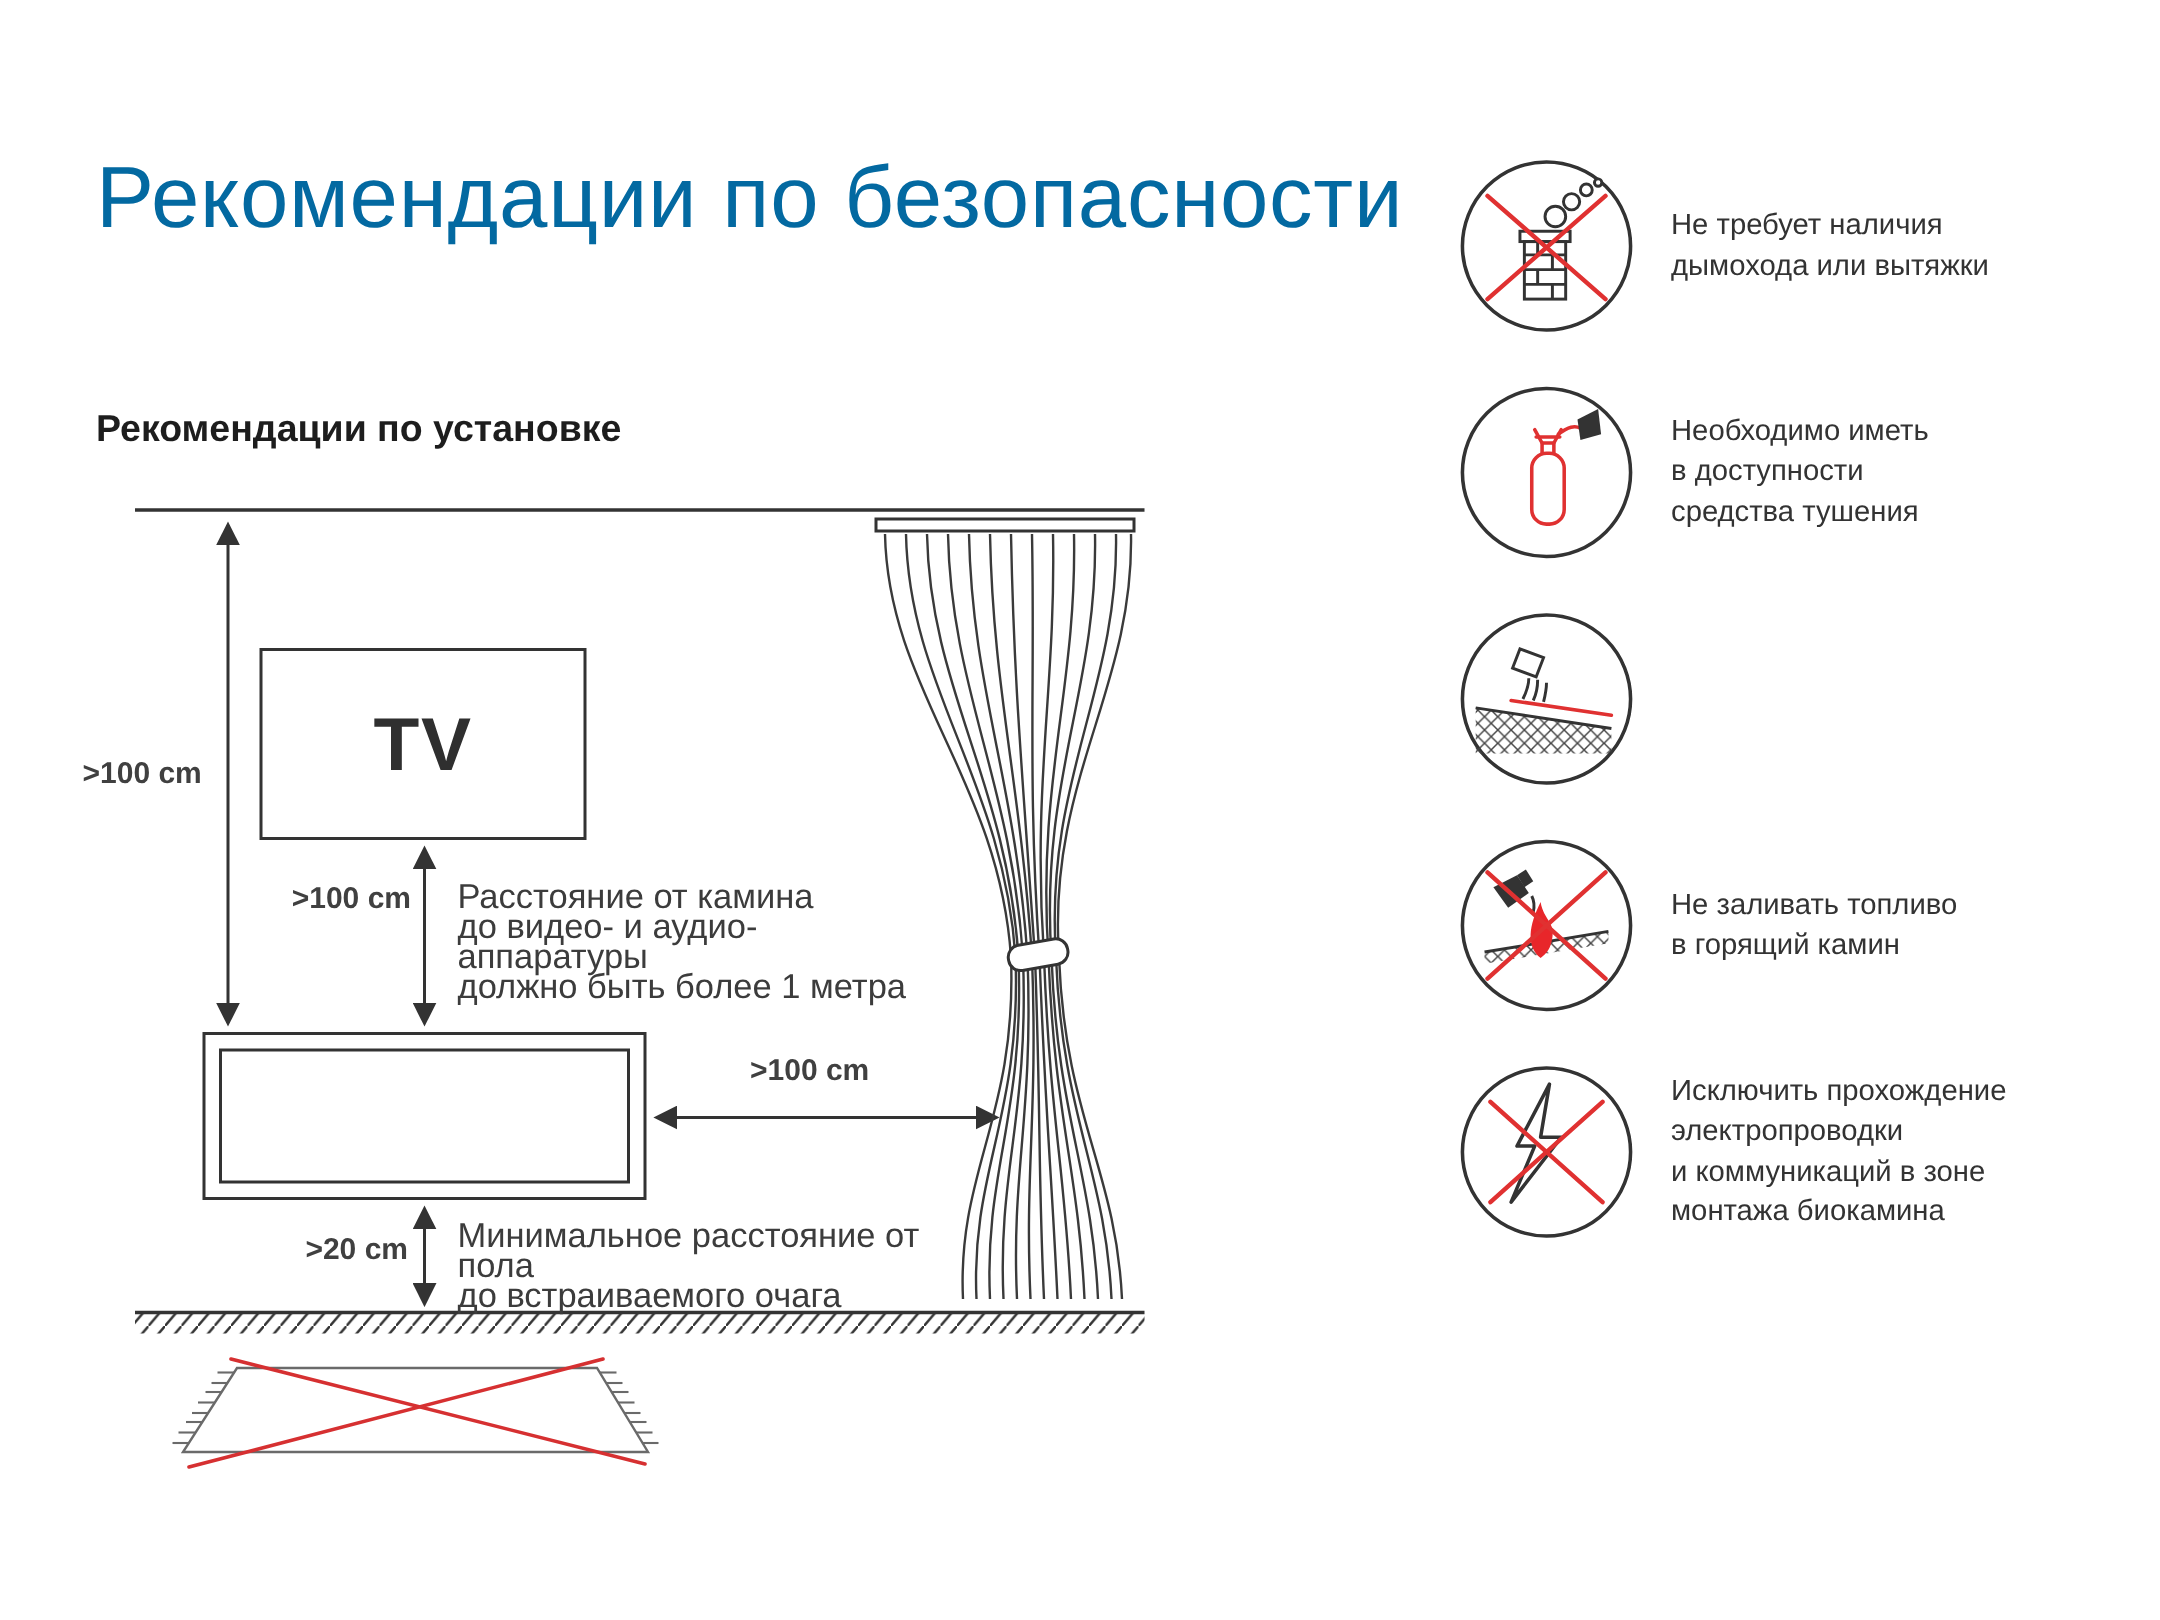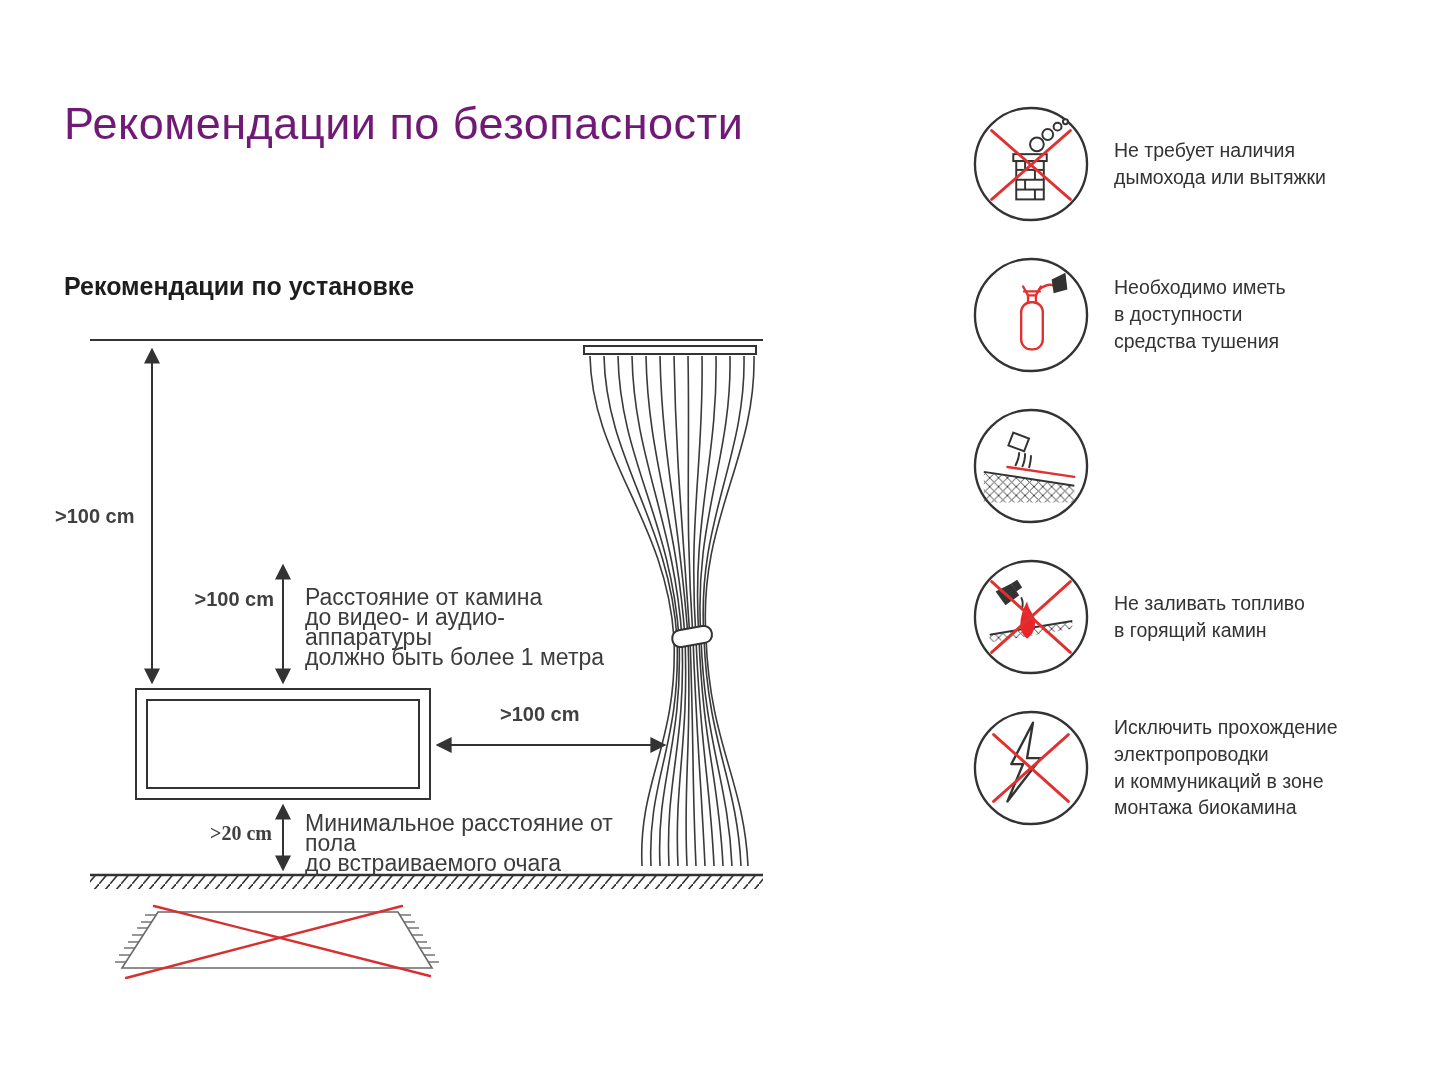--- a/index.html
+++ b/index.html
@@ -4,40 +4,40 @@
 <style>
   * { margin:0; padding:0; box-sizing:border-box; }
   html,body { background:#ffffff; }
   .screen {
     position:relative; width:1440px; height:1080px; background:#ffffff;
     font-family:"Liberation Sans","DejaVu Sans",sans-serif; color:#333; overflow:hidden;
   }
   .abs { position:absolute; }
   .pre { white-space:pre-line; }
 
-  .page-title { left:64px; top:98px; font-size:45px; font-weight:400; color:#701a75; letter-spacing:0.5px; }
+  .page-title { left:64px; top:98px; font-size:58px; font-weight:400; color:#0369a1; letter-spacing:0.5px; }
   .section-subtitle { left:64px; top:272px; font-size:25px; font-weight:700; color:#1d1d1d; }
 
   .diagram-svg { left:0; top:0; width:1440px; height:1080px; }
 
   .tv-box {
     left:173px; top:432px; width:218px; height:128px;
     border:2.5px solid #333; background:#fff;
     display:flex; align-items:center; justify-content:center;
   }
   .tv-label { font-size:50px; font-weight:600; letter-spacing:1px; color:#2f2f2f; }
 
   .fireplace-box { left:135px; top:688px; width:296px; height:112px; border:2.5px solid #333; background:#fff; }
   .fireplace-inner { position:absolute; left:9px; top:9px; right:9px; bottom:9px; border:2px solid #333; }
 
   .dim-label { font-size:20px; font-weight:700; color:#404040; }
   .dim-ceiling { left:55px; top:505px; width:90px; }
   .dim-tv { left:182px; top:588px; width:92px; text-align:right; }
   .dim-curtain { left:500px; top:703px; width:110px; }
-  .dim-floor { left:180px; top:822px; width:92px; text-align:right;font-family:Liberation Serif, serif; }
+  .dim-floor { left:180px; top:822px; width:92px; text-align:right; }
 
   .note { font-size:23px; color:#3c3c3c; line-height:20px; }
   .note-tv { left:305px; top:587px; width:320px; }
   .note-floor { left:305px; top:813px; width:340px; }
 
   .safety-col { left:972px; top:88px; width:465px; }
   .safety-row { display:flex; align-items:center; height:151px; gap:24px; }
   .safety-icon { flex:0 0 118px; width:118px; height:118px; }
   .safety-text { font-size:19.5px; line-height:1.38; color:#333; }
 
@@ -129,20 +129,23 @@
       <g stroke="#d63031" stroke-width="2.4" stroke-linecap="round">
         <line x1="154" y1="906" x2="430" y2="976"></line>
         <line x1="402" y1="906" x2="126" y2="978"></line>
       </g>
     </g>
   </svg>
 
   <div class="abs page-title">Рекомендации по безопасности</div>
   <div class="abs section-subtitle">Рекомендации по установке</div>
 
+  <div class="abs tv-box">
+    <span class="tv-label">TV</span>
+  </div>
 
   <div class="abs fireplace-box">
     <div class="fireplace-inner"></div>
   </div>
 
   <div class="abs dim-label dim-ceiling">&gt;100 cm</div>
   <div class="abs dim-label dim-tv">&gt;100 cm</div>
   <div class="abs dim-label dim-curtain">&gt;100 cm</div>
   <div class="abs dim-label dim-floor">&gt;20 cm</div>
 

